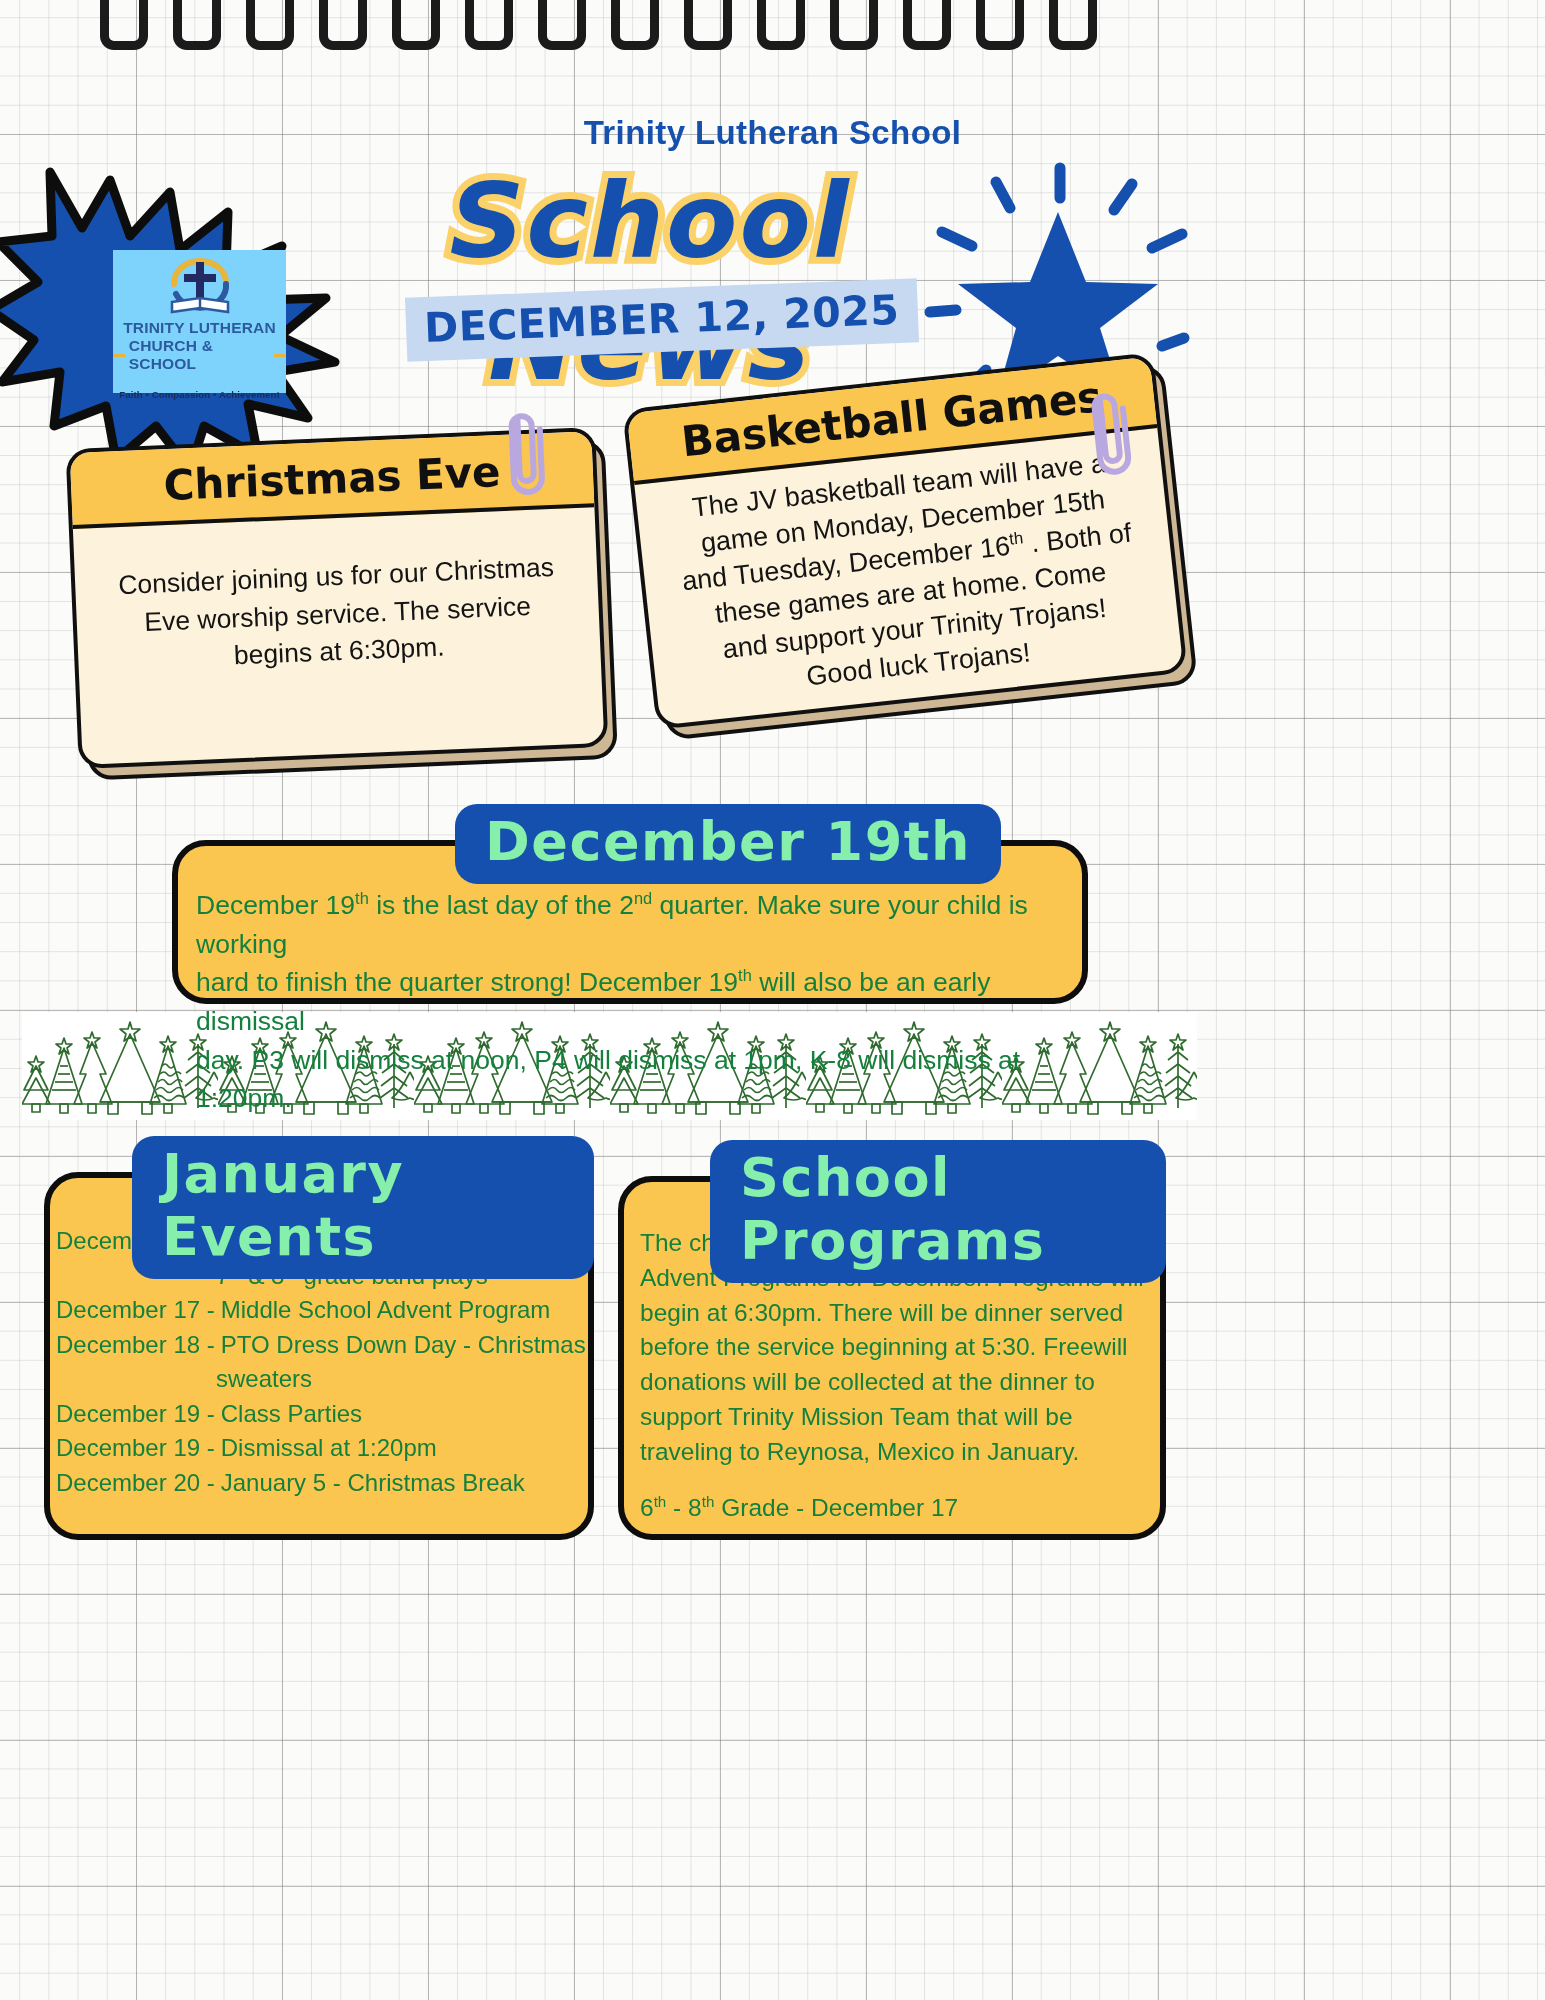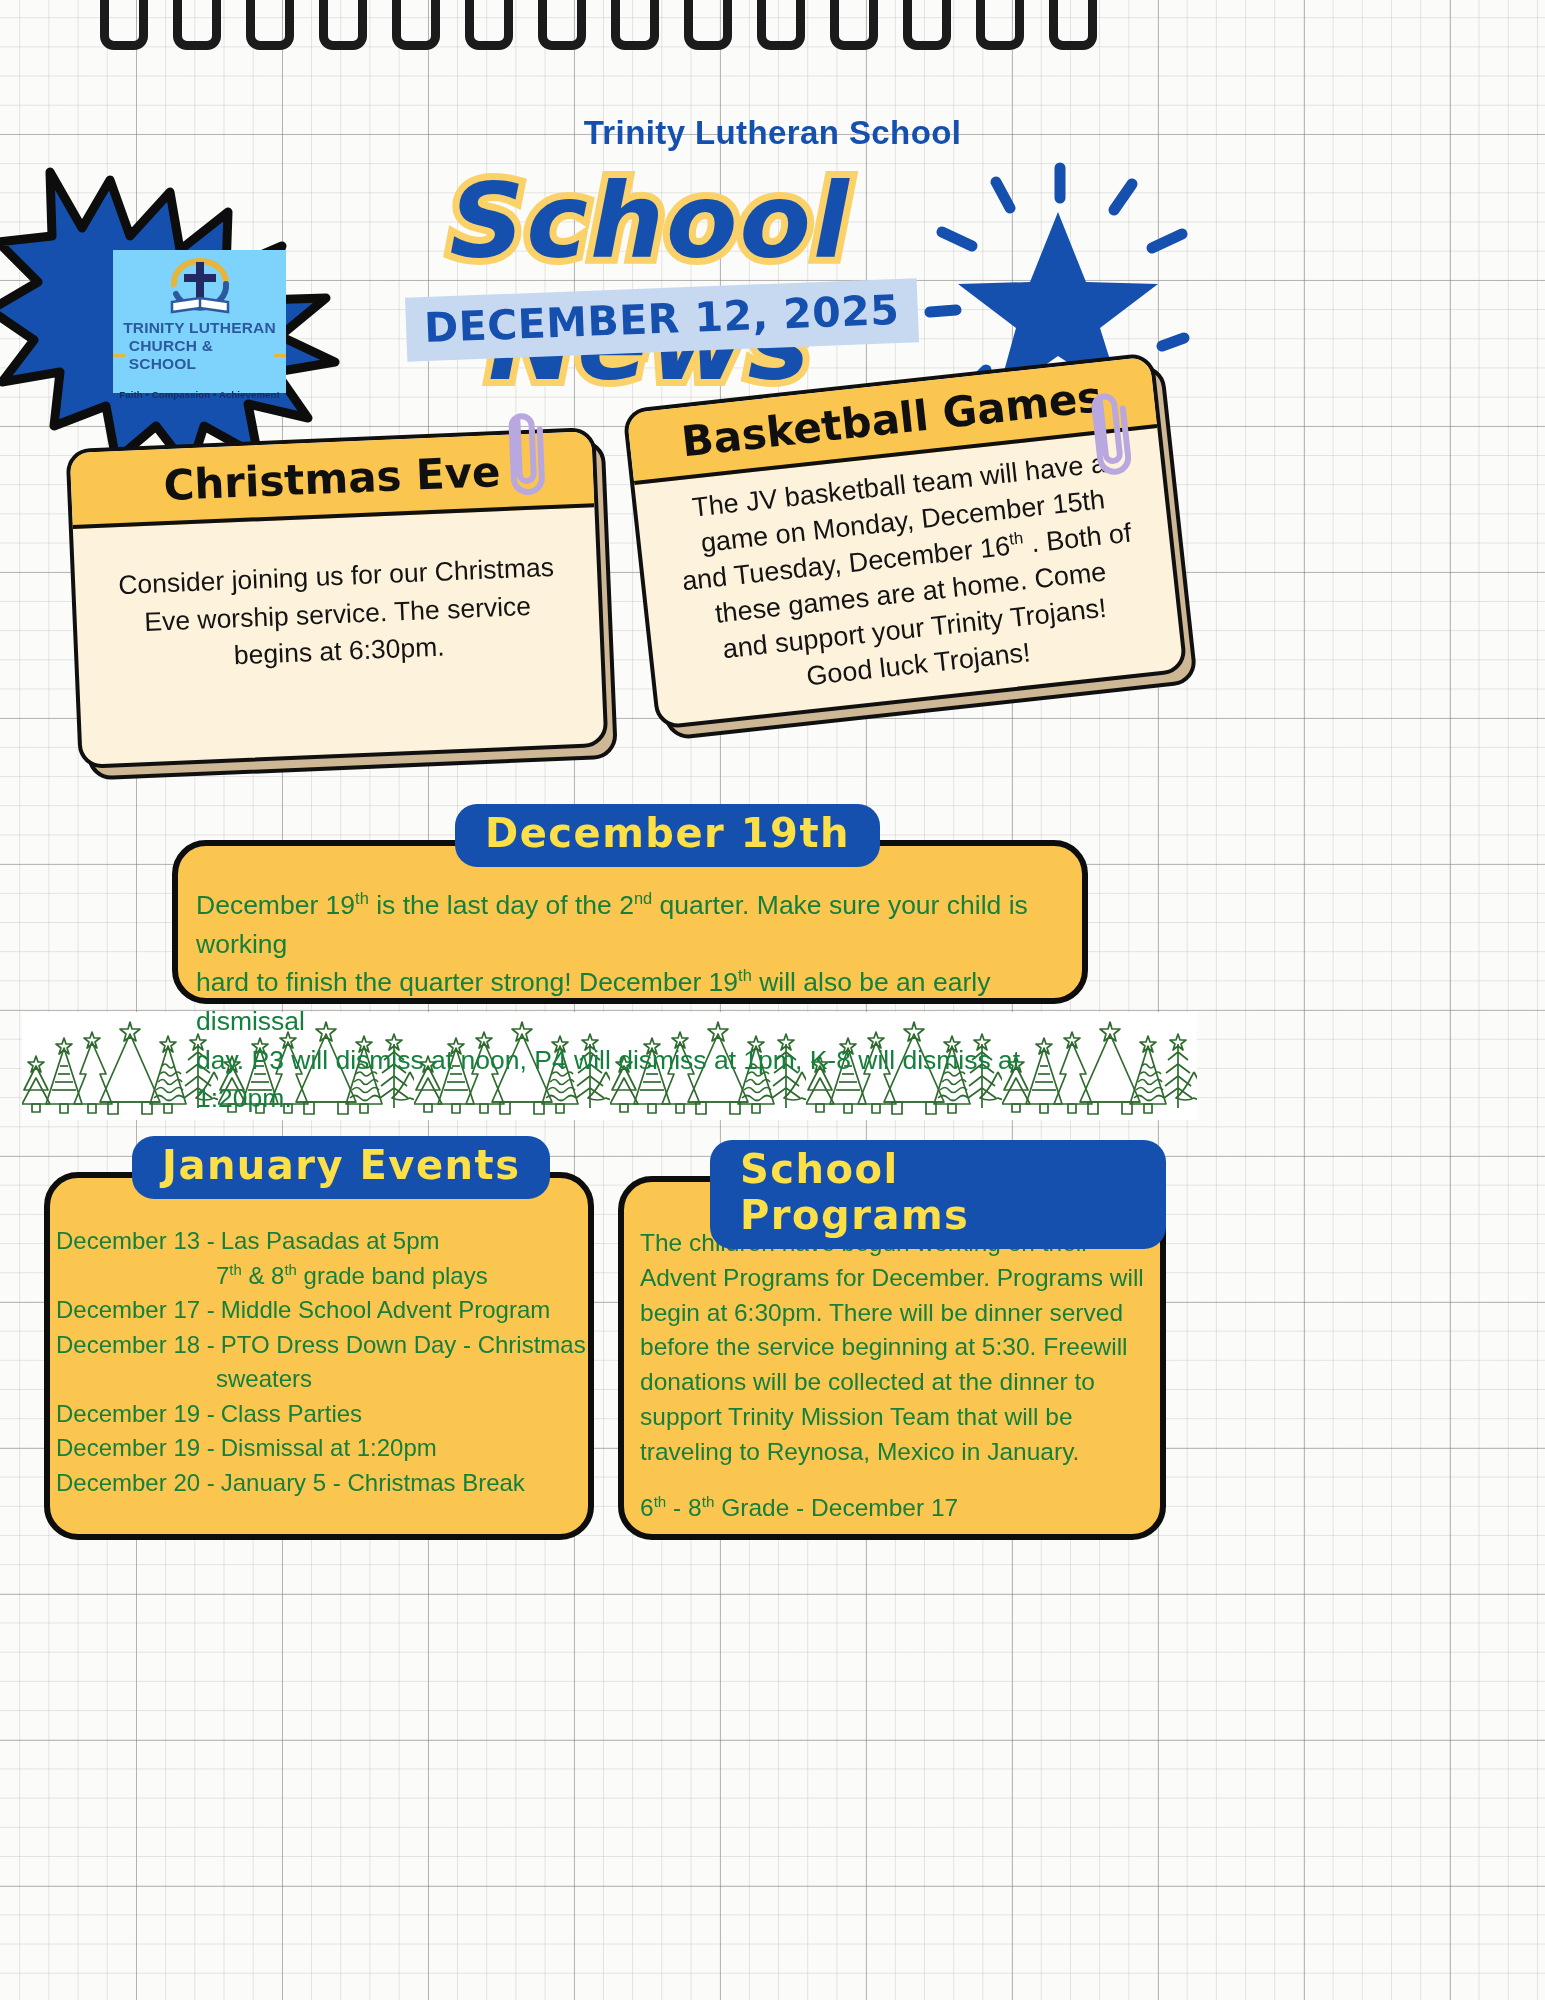--- a/index.html
+++ b/index.html
@@ -125,21 +125,21 @@
     box-sizing:border-box;
   }
   .panel .pill{
     position:absolute;z-index:19;
     background:#1550ae;border-radius:22px;
     padding:6px 30px 11px 30px;
     display:inline-block;
   }
   .panel .pill span{
     font-family:"DejaVu Sans",sans-serif;
-    font-size:40px;font-weight:bold;color:#fde047;letter-spacing:1.5px;
+    font-size:54px;font-weight:bold;color:#86efac;letter-spacing:1.5px;
   }
   .panel .content{
     position:absolute;left:0;top:0;width:100%;
     box-sizing:border-box;color:#15803d;
     font-family:"Liberation Sans",sans-serif;
   }
 
   #panel-dec19{left:172px;top:840px;width:916px;height:164px;}
   #panel-dec19 .pill{left:283px;top:-36px;}
   #panel-dec19 .content{padding:46px 24px 0 24px;font-size:26.5px;line-height:1.46;}

